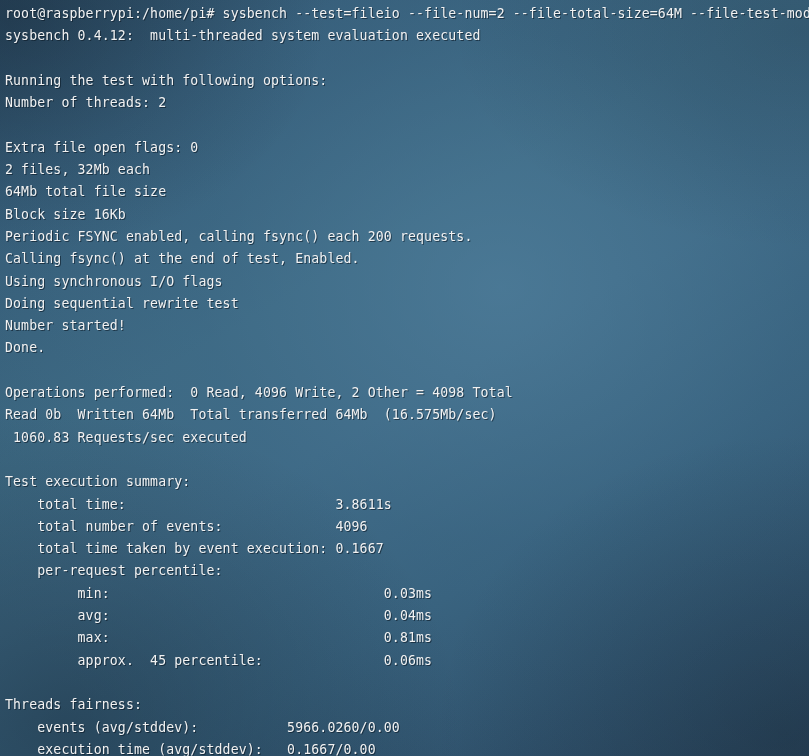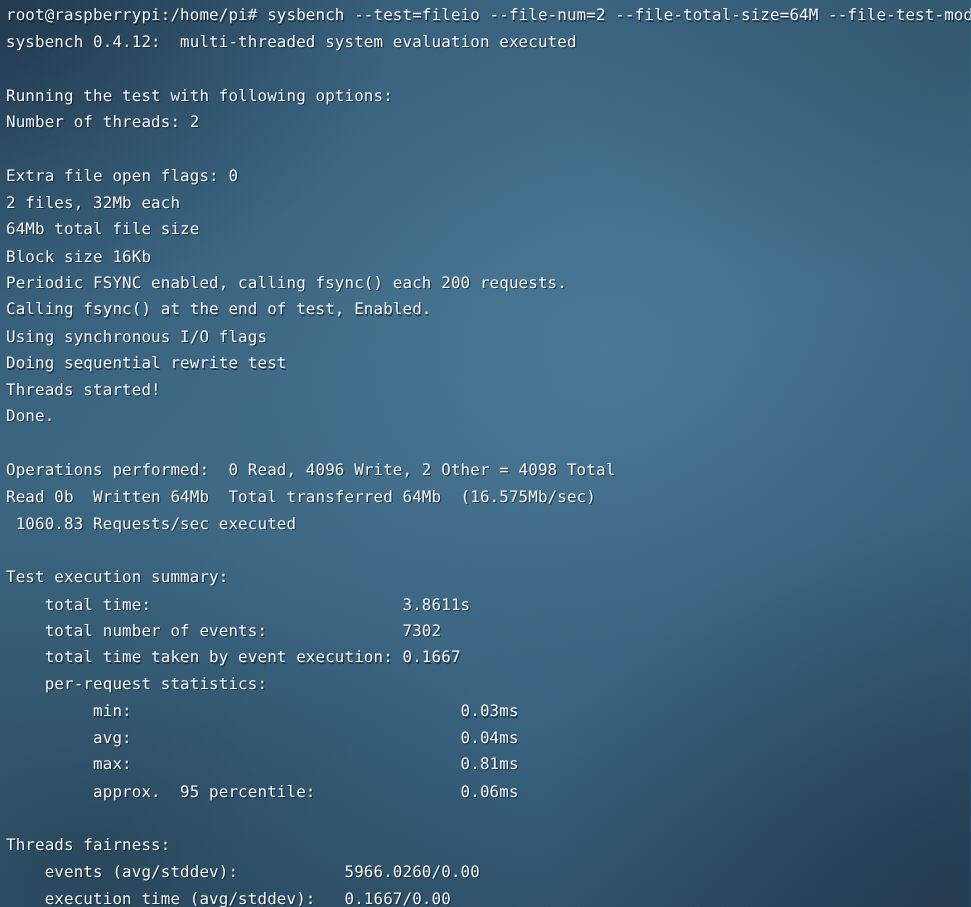--- a/index.html
+++ b/index.html
@@ -72,33 +72,33 @@
     <div class="line">Number of threads: 2</div>
     <div class="line blank"></div>
     <div class="line">Extra file open flags: 0</div>
     <div class="line">2 files, 32Mb each</div>
     <div class="line">64Mb total file size</div>
     <div class="line">Block size 16Kb</div>
     <div class="line">Periodic FSYNC enabled, calling fsync() each 200 requests.</div>
     <div class="line">Calling fsync() at the end of test, Enabled.</div>
     <div class="line">Using synchronous I/O flags</div>
     <div class="line">Doing sequential rewrite test</div>
-    <div class="line">Threads started!</div>
+    <div class="line">Number started!</div>
     <div class="line">Done.</div>
     <div class="line blank"></div>
     <div class="line">Operations performed:  0 Read, 4096 Write, 2 Other = 4098 Total</div>
     <div class="line">Read 0b  Written 64Mb  Total transferred 64Mb  (16.575Mb/sec)</div>
     <div class="line"> 1060.83 Requests/sec executed</div>
     <div class="line blank"></div>
     <div class="line">Test execution summary:</div>
     <div class="line">    total time:                          3.8611s</div>
-    <div class="line">    total number of events:              7302</div>
+    <div class="line">    total number of events:              4096</div>
     <div class="line">    total time taken by event execution: 0.1667</div>
-    <div class="line">    per-request statistics:</div>
+    <div class="line">    per-request percentile:</div>
     <div class="line">         min:                                  0.03ms</div>
     <div class="line">         avg:                                  0.04ms</div>
     <div class="line">         max:                                  0.81ms</div>
-    <div class="line">         approx.  95 percentile:               0.06ms</div>
+    <div class="line">         approx.  45 percentile:               0.06ms</div>
     <div class="line blank"></div>
     <div class="line">Threads fairness:</div>
     <div class="line">    events (avg/stddev):           5966.0260/0.00</div>
     <div class="line">    execution time (avg/stddev):   0.1667/0.00</div>
   </div>
 
 </body></html>

